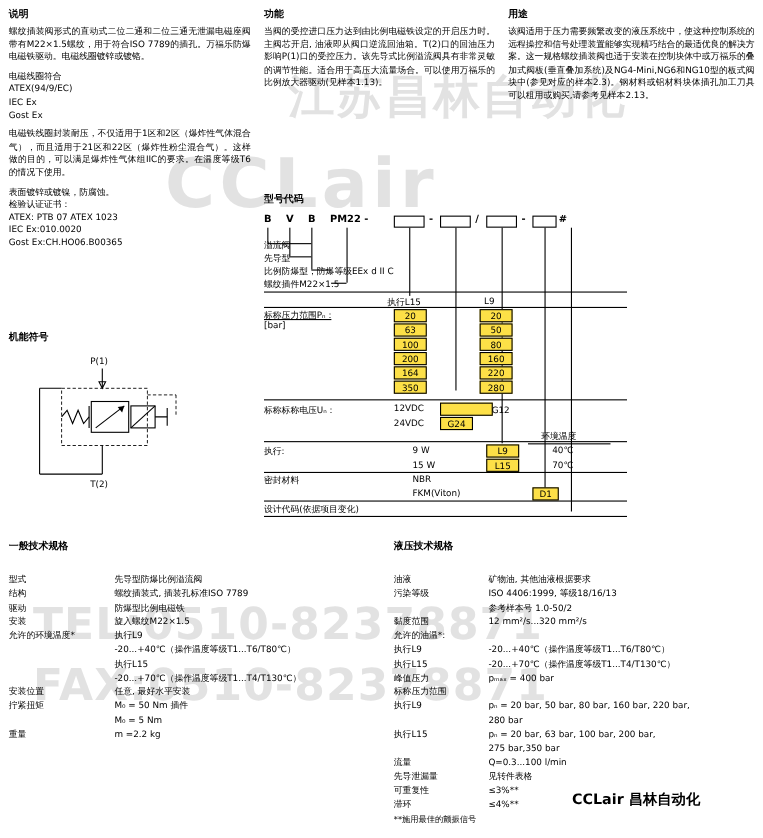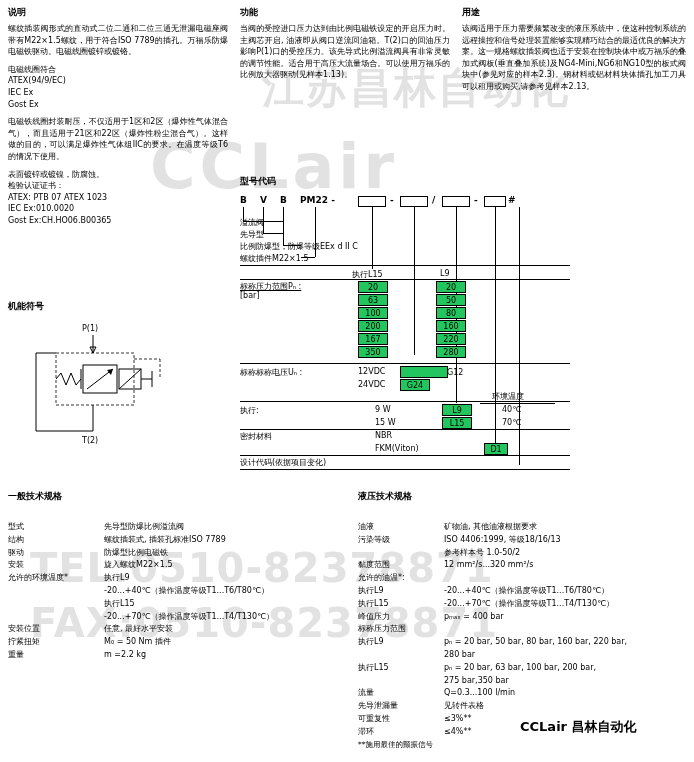--- a/index.html
+++ b/index.html
@@ -53,21 +53,21 @@
     position:absolute; border:1px solid #000; height:11px;
     background:#fff;
   }
 
   .labelcol { position:absolute; left:0; font-size:8px; }
   .vline { position:absolute; border-left:1px solid #000; }
   .hline { position:absolute; border-top:1px solid #000; }
 
   .valbox {
     position:absolute; border:1px solid #000; text-align:center;
-    font-size:8px; height:12px; line-height:11px; background:#22c55e;
+    font-size:8px; height:12px; line-height:11px; background:#fde047;
   }
 
   
   #funcsym { position:absolute; left:8px; top:300px; width:225px; height:180px; }
   #funcsym .fs-title { font-size:9px; font-weight:bold; }
 
   
   .spec { position:absolute; font-size:8px; }
   #spec-left  { left:8px;  top:490px; width:340px; }
   #spec-right { left:358px; top:490px; width:330px; }
@@ -156,21 +156,21 @@
     <div class="oc-row" style="left:112px; top:94px;">执行L15</div>
     <div class="oc-row" style="left:200px; top:94px;">L9</div>
 
     <div class="labelcol" style="top:106px;text-decoration:underline;">标称压力范围Pₙ :</div>
     <div class="labelcol" style="top:116px;">[bar]</div>
 
     <div class="valbox" style="left:118px; top:106px; width:30px;">20</div>
     <div class="valbox" style="left:118px; top:119px; width:30px;">63</div>
     <div class="valbox" style="left:118px; top:132px; width:30px;">100</div>
     <div class="valbox" style="left:118px; top:145px; width:30px;">200</div>
-    <div class="valbox" style="left:118px; top:158px; width:30px;">167</div>
+    <div class="valbox" style="left:118px; top:158px; width:30px;">164</div>
     <div class="valbox" style="left:118px; top:171px; width:30px;">350</div>
 
     <div class="valbox" style="left:196px; top:106px; width:30px;">20</div>
     <div class="valbox" style="left:196px; top:119px; width:30px;">50</div>
     <div class="valbox" style="left:196px; top:132px; width:30px;">80</div>
     <div class="valbox" style="left:196px; top:145px; width:30px;">160</div>
     <div class="valbox" style="left:196px; top:158px; width:30px;">220</div>
     <div class="valbox" style="left:196px; top:171px; width:30px;">280</div>
 
     <div class="labelcol" style="top:192px;">标称标称电压Uₙ :</div>
@@ -280,20 +280,24 @@
           </tr>
         <tr>
             <td class="k">安装位置</td>
             <td>任意, 最好水平安装</td>
           </tr>
         <tr>
             <td class="k">拧紧扭矩</td>
             <td>M₀ = 50 Nm  插件</td>
           </tr>
         <tr>
+            <td class="k"></td>
+            <td>M₀ =  5 Nm</td>
+          </tr>
+        <tr>
             <td class="k">重量</td>
             <td>m =2.2 kg</td>
           </tr>
       </tbody>
     </table>
   </div>
 
   <div class="spec layer" id="spec-right">
     <div class="sp-title">液压技术规格</div>
     <table>

